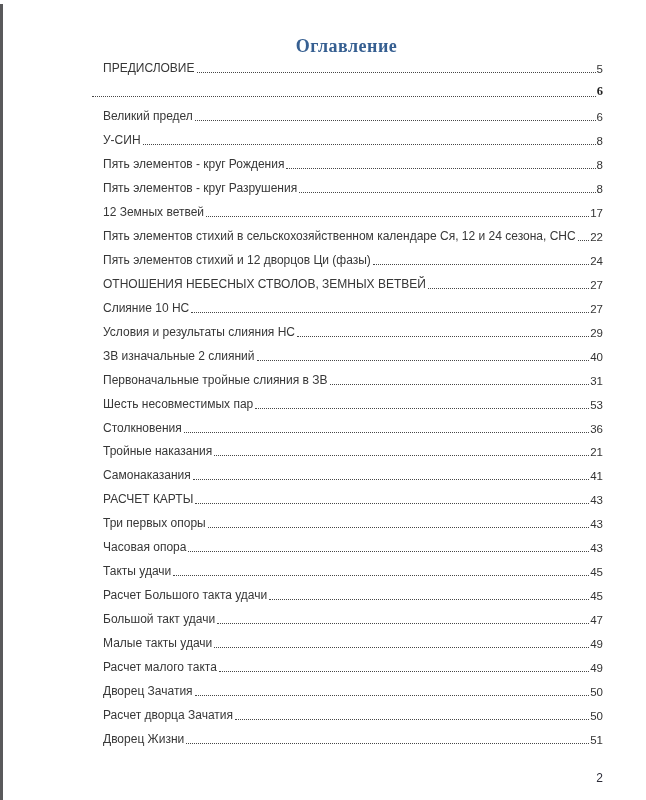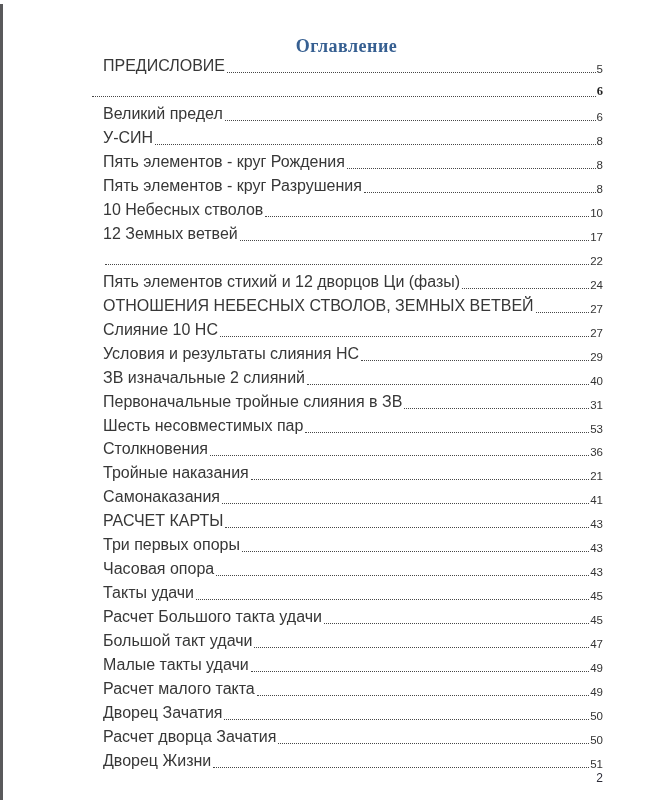--- a/index.html
+++ b/index.html
@@ -42,21 +42,21 @@
   .toc-row {
     height: 23.97px;
     display: flex;
     align-items: flex-end;
     padding-bottom: 6px;
     cursor: default;
   }
 
   .toc-label {
     white-space: nowrap;
-    font-size: 16px;
+    font-size: 12px;
     color: #373737;
   }
 
   .toc-row.level1 { margin-left: -13px; }
   .toc-row.level1 .toc-label {
     font-family: "Liberation Serif", "DejaVu Serif", serif;
     font-weight: bold;
     font-size: 13.5px;
     color: #1f1f1f;
   }
@@ -120,30 +120,26 @@
     <span class="toc-label">Пять элементов - круг Рождения</span>
     <span class="dot-leader"></span>
     <span class="toc-page-num">8</span>
   </div>
       <div class="toc-row level2">
     <span class="toc-label">Пять элементов - круг Разрушения</span>
     <span class="dot-leader"></span>
     <span class="toc-page-num">8</span>
   </div>
       <div class="toc-row level2">
-    <span class="toc-label">10 Небесных стволов</span>
-    <span class="dot-leader"></span>
-    <span class="toc-page-num">10</span>
-  </div>
-      <div class="toc-row level2">
     <span class="toc-label">12 Земных ветвей</span>
     <span class="dot-leader"></span>
     <span class="toc-page-num">17</span>
   </div>
       <div class="toc-row level2">
+    <span class="toc-label">Пять элементов стихий в сельскохозяйственном календаре Ся, 12 и 24 сезона, СНС</span>
     <span class="dot-leader"></span>
     <span class="toc-page-num">22</span>
   </div>
       <div class="toc-row level2">
     <span class="toc-label">Пять элементов стихий и 12 дворцов Ци (фазы)</span>
     <span class="dot-leader"></span>
     <span class="toc-page-num">24</span>
   </div>
       <div class="toc-row level2">
     <span class="toc-label">ОТНОШЕНИЯ НЕБЕСНЫХ СТВОЛОВ, ЗЕМНЫХ ВЕТВЕЙ</span>

